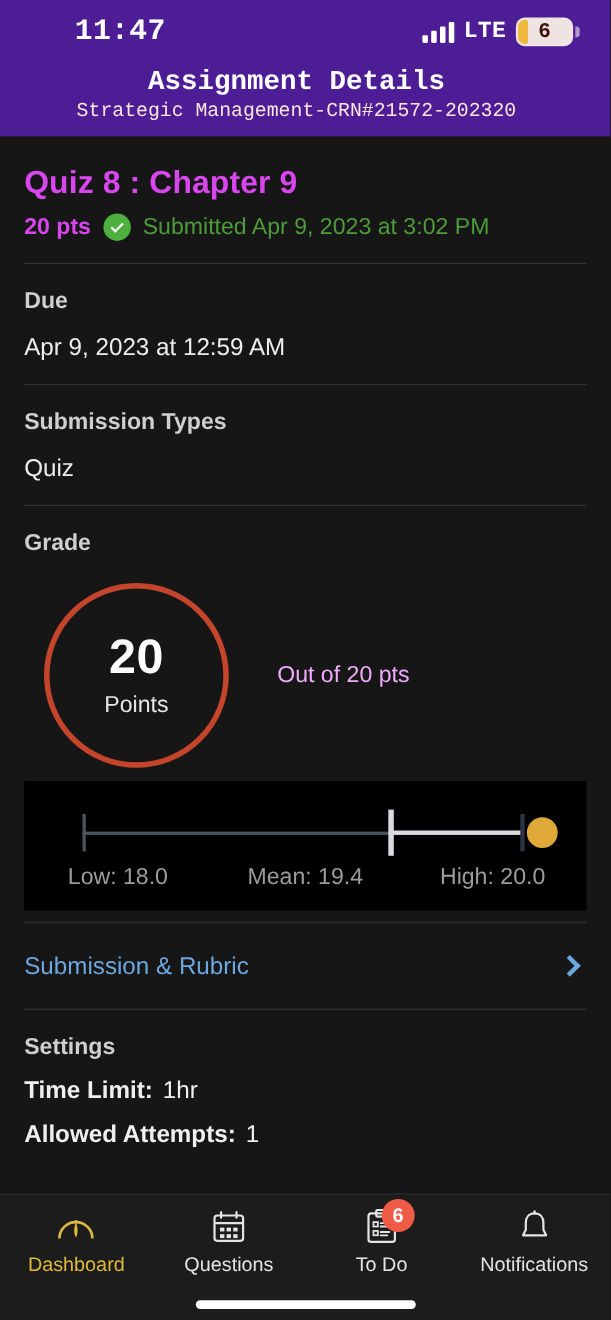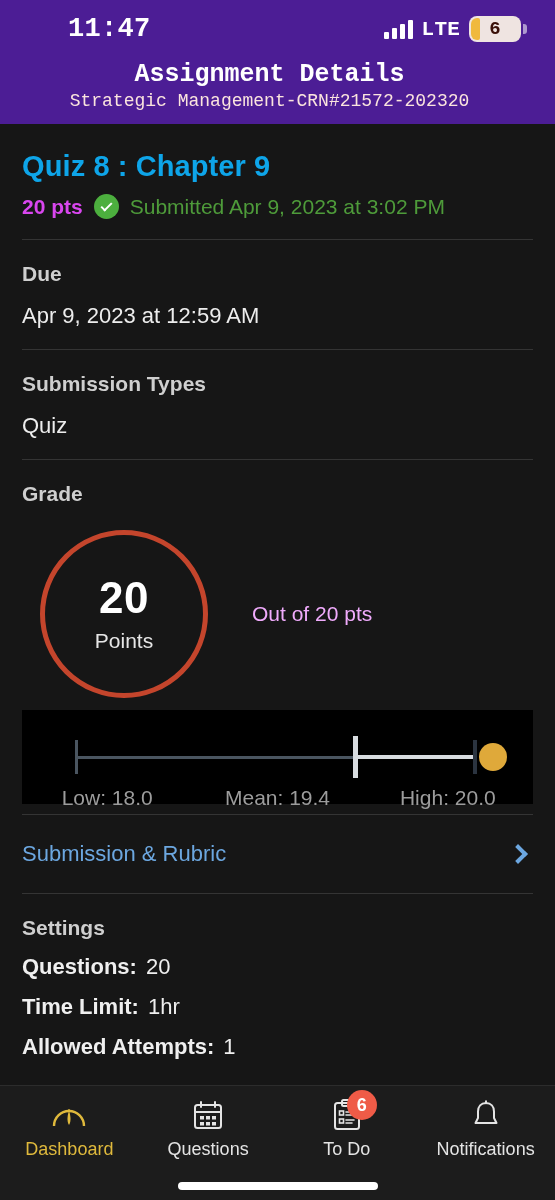--- a/index.html
+++ b/index.html
@@ -35,39 +35,39 @@
   .titles { position:absolute; left:0; right:16px; top:2px; text-align:center; pointer-events:none; }
   .nav-title { font-size:25px; font-weight:bold; color:#fff; line-height:1.16; }
   .nav-sub { font-size:18px; color:#FBE4DE; line-height:1.3; margin-top:1px; }
 
   
   .body { flex:1 1 auto; overflow:hidden; padding:0 22px; position:relative; }
   .sep { height:1px; background:#343434; margin:0; }
 
   .blk { padding:22px 0 20px; }
   .blk-top { padding:26px 0 20px; }
-  .h2 { font-size:29px; font-weight:bold; color:#0ea5e9; letter-spacing:0.1px; }
+  .h2 { font-size:29px; font-weight:bold; color:#d946ef; letter-spacing:0.1px; }
   .meta { display:flex; align-items:center; gap:11px; margin-top:11px; }
   .pts { font-size:21px; font-weight:bold; color:#d946ef; }
   .check { width:25px; height:25px; border-radius:50%; background:#4CAF3E; display:flex; align-items:center; justify-content:center; flex:0 0 auto; }
   .check span { display:block; width:11px; height:6px; border-left:2.5px solid #fff; border-bottom:2.5px solid #fff; transform:rotate(-45deg) translate(1px,-1px); }
   .submitted { font-size:21px; color:#4E9B3A; }
 
   .lab { font-size:21px; font-weight:bold; color:#CFCFCF; }
   .val { font-size:22px; color:#EDEDED; margin-top:17px; }
 
   
   .grade-wrap { display:flex; align-items:center; margin-top:24px; padding-bottom:6px; }
   .ring { width:168px; height:168px; border-radius:50%; border:5px solid #C4452C; display:flex; flex-direction:column; align-items:center; justify-content:center; flex:0 0 auto; margin-left:18px; }
   .ring .num { font-size:44px; font-weight:bold; color:#fff; line-height:1; letter-spacing:0.5px; }
   .ring .unit { font-size:21px; color:#E6E6E6; margin-top:9px; }
   .outof { font-size:21px; color:#f0abfc; margin-left:44px; }
 
   
-  .gauge-card { background:#000; height:94px; margin:6px 0 4px; position:relative; }
+  .gauge-card { background:#000; height:118px; margin:6px 0 4px; position:relative; }
   .gauge-track { position:absolute; left:53px; right:58px; top:46px; height:3px; background:#4A5560; }
   .tick { position:absolute; width:3px; background:#4A5560; }
   .tick-low { left:53px; top:30px; height:34px; }
   .tick-mean { top:26px; height:42px; width:5px; background:#D8DCE0; }
   .mean-line { position:absolute; top:45px; height:4px; background:#D8DCE0; }
   .tick-high { top:30px; height:34px; width:4px; background:#2B3440; }
   .dot { position:absolute; width:28px; height:28px; border-radius:50%; background:#DFA93A; top:33px; }
   .gauge-labels { position:absolute; left:0; right:0; top:76px; display:flex; }
   .gauge-labels span { flex:1; text-align:center; font-size:21px; color:#9C9C9C; }
 
@@ -184,23 +184,20 @@
     <div class="linkrow">
       <span class="txt">Submission &amp; Rubric</span>
       <span class="chev"></span>
     </div>
 
     <div class="sep"></div>
 
     <div class="blk">
       <div class="lab">Settings</div>
       <div class="setline">
-        <b>Questions:</b><span class="v">20</span>
-      </div>
-      <div class="setline">
         <b>Time Limit:</b><span class="v">1hr</span>
       </div>
       <div class="setline">
         <b>Allowed Attempts:</b><span class="v">1</span>
       </div>
     </div>
 
   </div>
 
   <div class="tabbar">

